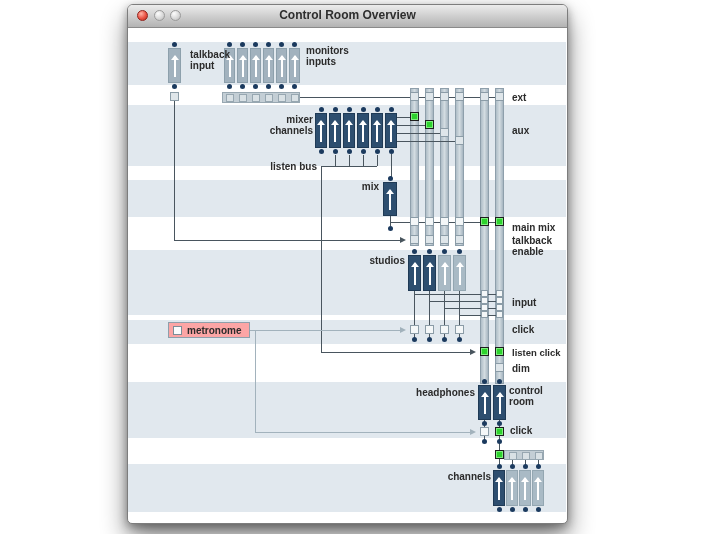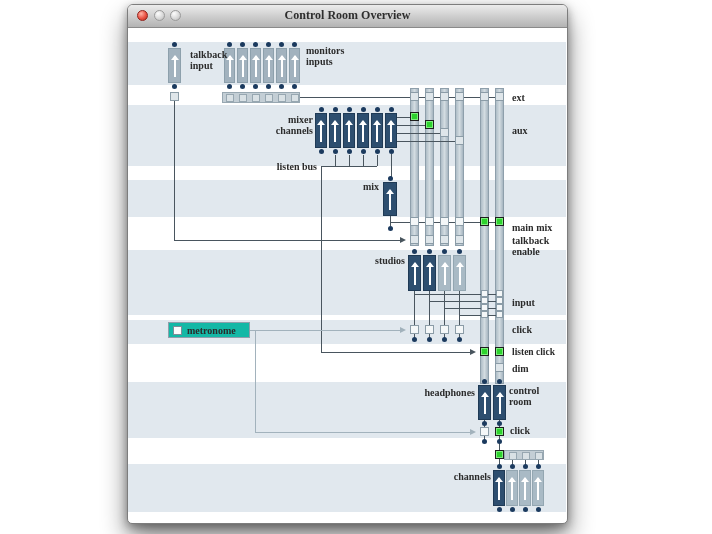--- a/index.html
+++ b/index.html
@@ -1,17 +1,17 @@
 <!DOCTYPE html>
 <html><head>
 <meta charset="utf-8">
 <style>
   html,body{margin:0;padding:0;background:#fff;}
   #stage{position:relative;width:712px;height:534px;background:#fff;overflow:hidden;
-         font-family:Liberation Serif, serif;}
+         font-family:Liberation Sans, sans-serif;}
   
   #win{position:absolute;left:127px;top:4px;width:441px;height:520px;
        border-radius:6px 6px 5px 5px;background:#fff;
        box-shadow:0 14px 26px rgba(0,0,0,.48),0 3px 10px rgba(0,0,0,.35);
        border:1px solid #7d7d7d;box-sizing:border-box;overflow:hidden;}
   #titlebar{position:absolute;left:0;top:0;right:0;height:22px;
        background:linear-gradient(#ececec 0%,#cfcfcf 50%,#b3b3b3 100%);
        border-bottom:1px solid #8a8a8a;}
   .tl{position:absolute;top:5px;width:11px;height:11px;border-radius:50%;box-sizing:border-box;}
   .tl.red{left:9px;background:radial-gradient(circle at 35% 30%,#ffb3a6,#ea5244 55%,#b62b1d);border:1px solid #92211a;}
@@ -40,21 +40,21 @@
   .sq.on{background:#2ed22e;border:1px solid #1d1d1d;box-shadow:inset 0 0 0 1px #7fef7f;}
   .sq.sm{width:7px;height:7px;}
   .dot{position:absolute;width:5px;height:5px;border-radius:50%;background:#1b3a5e;z-index:6;}
   .bar{position:absolute;box-sizing:border-box;background:#c3ced5;border:1px solid #97a7b1;z-index:4;}
   .bar .cell{position:absolute;width:8px;height:8px;box-sizing:border-box;background:#d9e1e5;border:1px solid #97a7b1;}
   .arw{position:absolute;width:0;height:0;border:3px solid transparent;border-left:6px solid #49555e;z-index:3;}
   .arw.lt{border-left-color:#a2b2bc;}
   .lbl{position:absolute;font-size:10px;font-weight:bold;color:#2b2b2b;line-height:11px;white-space:pre-line;z-index:7;}
   .lbl.r{text-align:right;}
   #metro{position:absolute;left:168px;top:322px;width:82px;height:16px;box-sizing:border-box;
-         background:#14b8a6;border:1px solid #8e9fab;z-index:4;}
+         background:#fca5a5;border:1px solid #8e9fab;z-index:4;}
   #metro .chk{position:absolute;left:4px;top:3px;width:9px;height:9px;box-sizing:border-box;background:#fbfcfd;border:1px solid #7c8d98;}
   #metro .mlbl{position:absolute;left:18px;top:2px;font-size:10px;font-weight:bold;color:#2b2b2b;}
 </style>
 </head>
 <body>
 
 <div id="stage">
  <div id="win">
   <div id="titlebar">
     <span class="tl red"></span>

